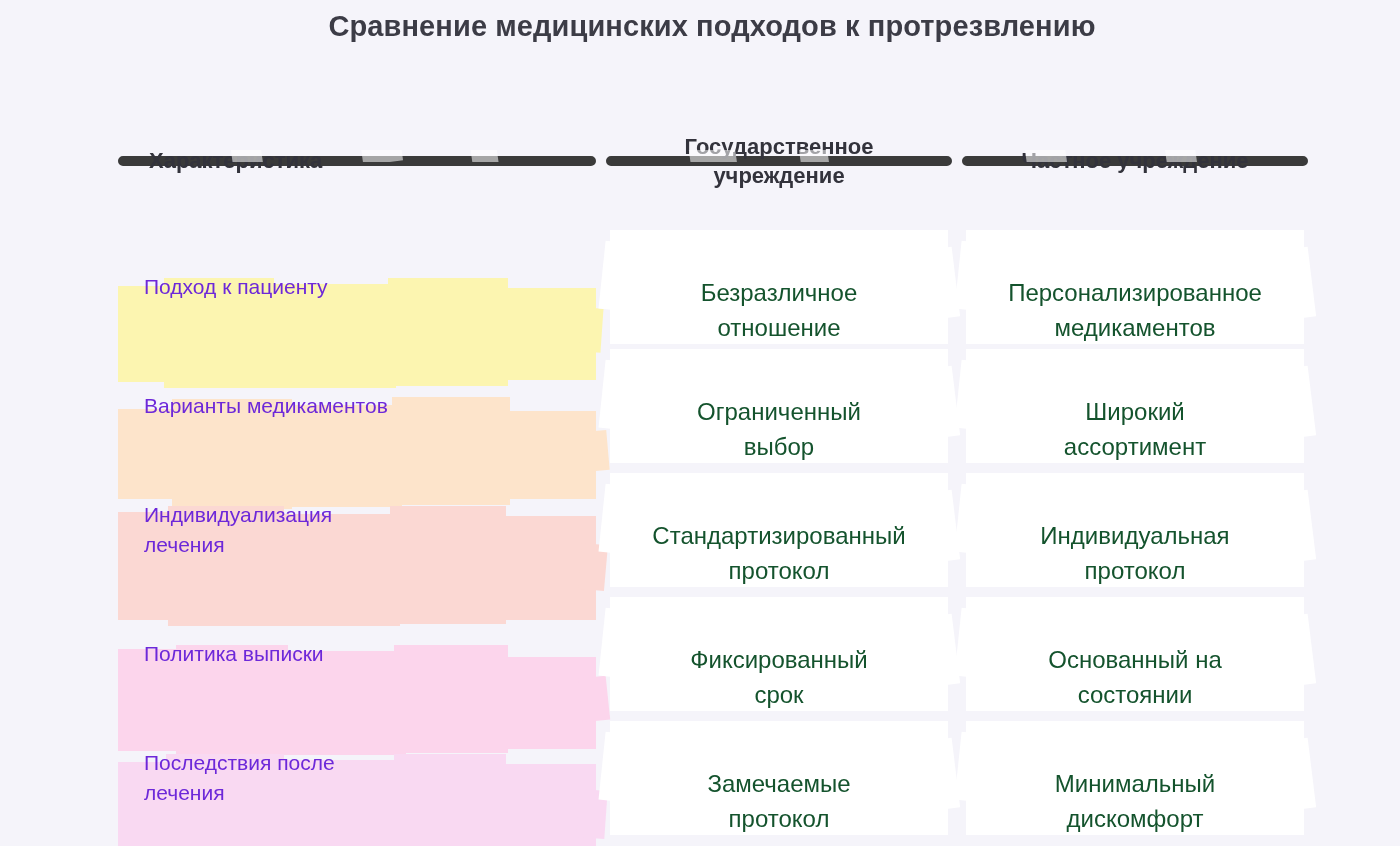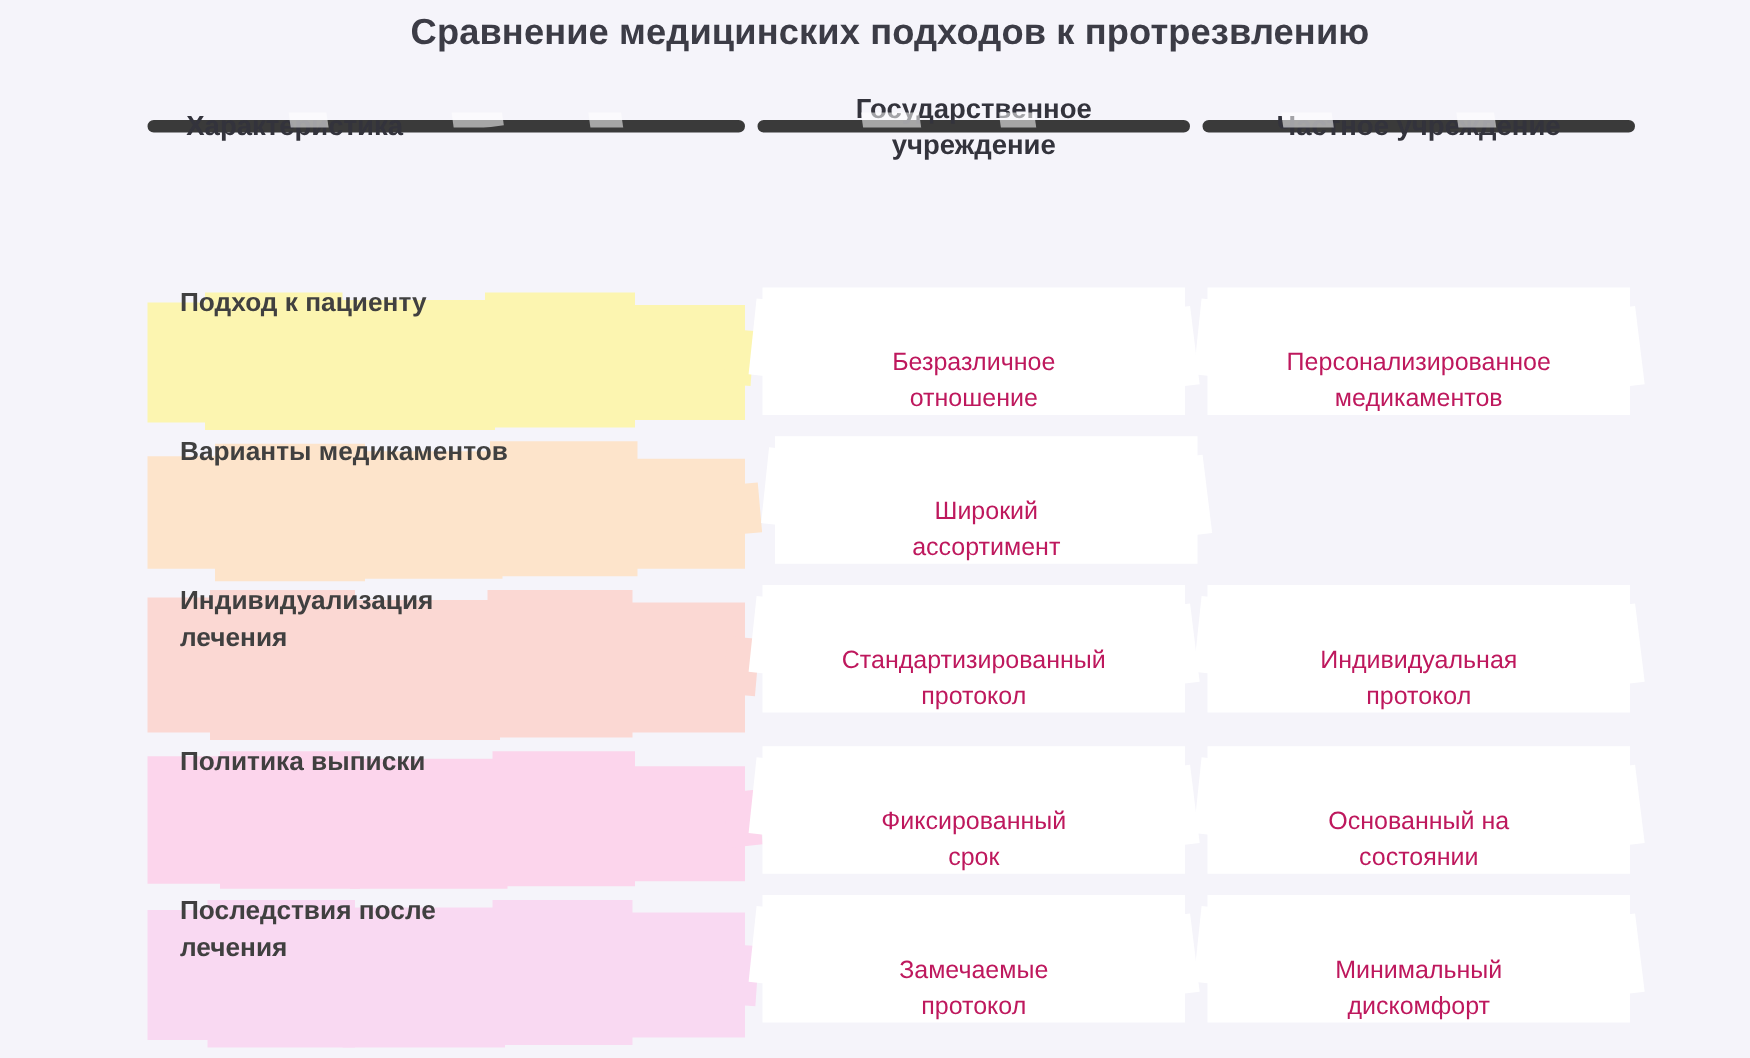--- a/index.html
+++ b/index.html
@@ -32,21 +32,21 @@
   
   #table {
     position: absolute;
     left: 118px;
     top: 96px;
     width: 1170px;
   }
 
   .row {
     display: flex;
-    align-items: flex-start;
+    align-items: center;
     position: relative;
   }
 
   .col-feature { width: 478px; flex: 0 0 478px; position: relative; }
   .col-val     { width: 346px; flex: 0 0 346px; position: relative; }
   .gap         { width: 10px; flex: 0 0 10px; }
 
   
   .hdr-row { height: 120px; margin-bottom: 12px; }
 
@@ -93,22 +93,22 @@
     width: 478px;
   }
   .hl b {
     position: absolute;
     display: block;
   }
   .feature-text {
     position: relative;
     z-index: 3;
     font-size: 21px;
-    font-weight: bold;
-    color: #404040;
+    font-weight: normal;
+    color: #6d28d9;
     padding-left: 26px;
     line-height: 1.42;
     align-self: center;
     white-space: pre-line;
   }
 
   
   .panel {
     position: absolute;
     left: 4px;
@@ -130,22 +130,22 @@
   .panel::after {
     right: -8px; top: 16%;
     width: 24px; height: 62%;
     transform: rotate(-7deg);
   }
   .val-text {
     position: relative;
     z-index: 3;
     width: 100%;
     text-align: center;
-    font-size: 20px;
-    color: #be185d;
+    font-size: 24px;
+    color: #14532d;
     line-height: 1.45;
     align-self: center;
     white-space: pre-line;
     margin-top: 48px;
   }
   .cellflex { display: flex; align-items: center; }
 </style>
 </head>
 <body>
 
@@ -225,20 +225,25 @@
         <b style="left:0;top:12px;width:70px;height:90px;background:#fde4cb;"></b>
         <b style="left:54px;top:2px;width:120px;height:110px;background:#fde4cb;"></b>
         <b style="left:160px;top:8px;width:124px;height:102px;background:#fde4cb;"></b>
         <b style="left:274px;top:0;width:118px;height:108px;background:#fde4cb;"></b>
         <b style="left:384px;top:14px;width:94px;height:88px;background:#fde4cb;"></b>
         <b style="left:464px;top:34px;width:26px;height:40px;background:#fde4cb;transform:rotate(-5deg);"></b>
       </div>
       <div class="feature-text">Варианты медикаментов</div>
     </div>
     <div class="gap"></div>
+    <div class="col-val cellflex">
+      <div class="panel"></div>
+      <div class="val-text">Ограниченный
+выбор</div>
+    </div>
     <div class="gap"></div>
     <div class="col-val cellflex">
       <div class="panel"></div>
       <div class="val-text">Широкий
 ассортимент</div>
     </div>
   </div>
 
   <div class="row data-row" style="height:128px">
     <div class="col-feature cellflex">

